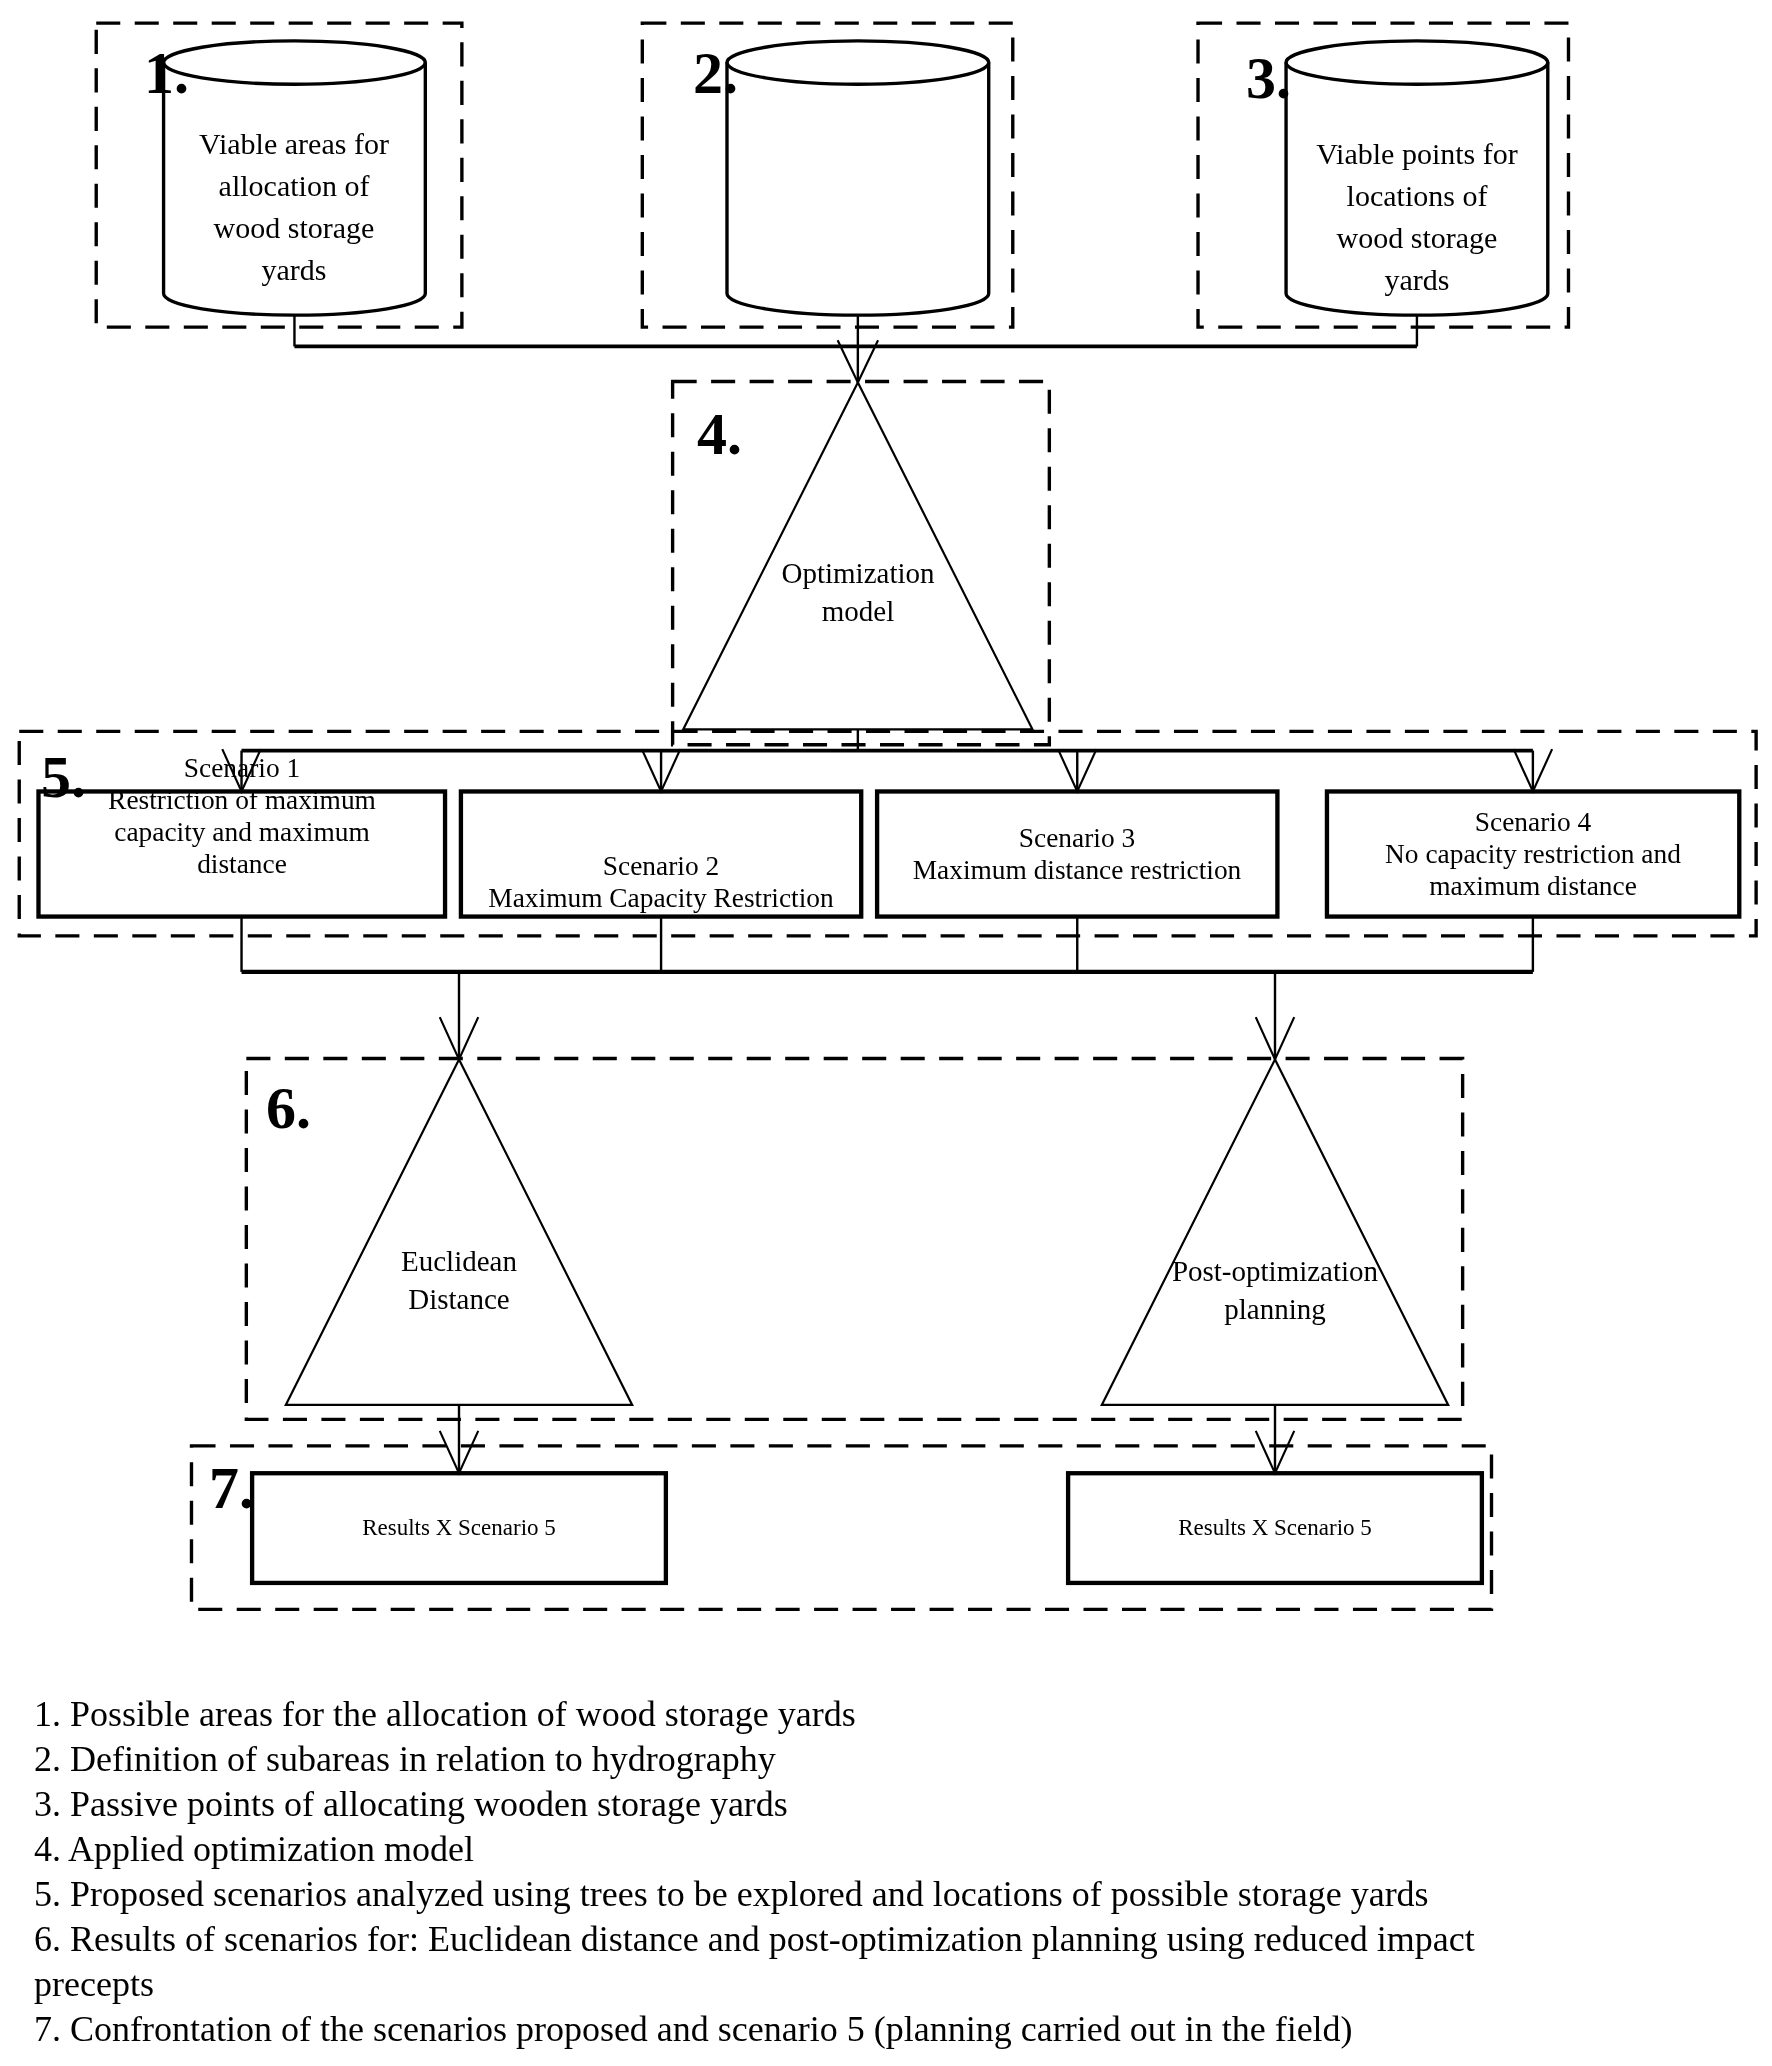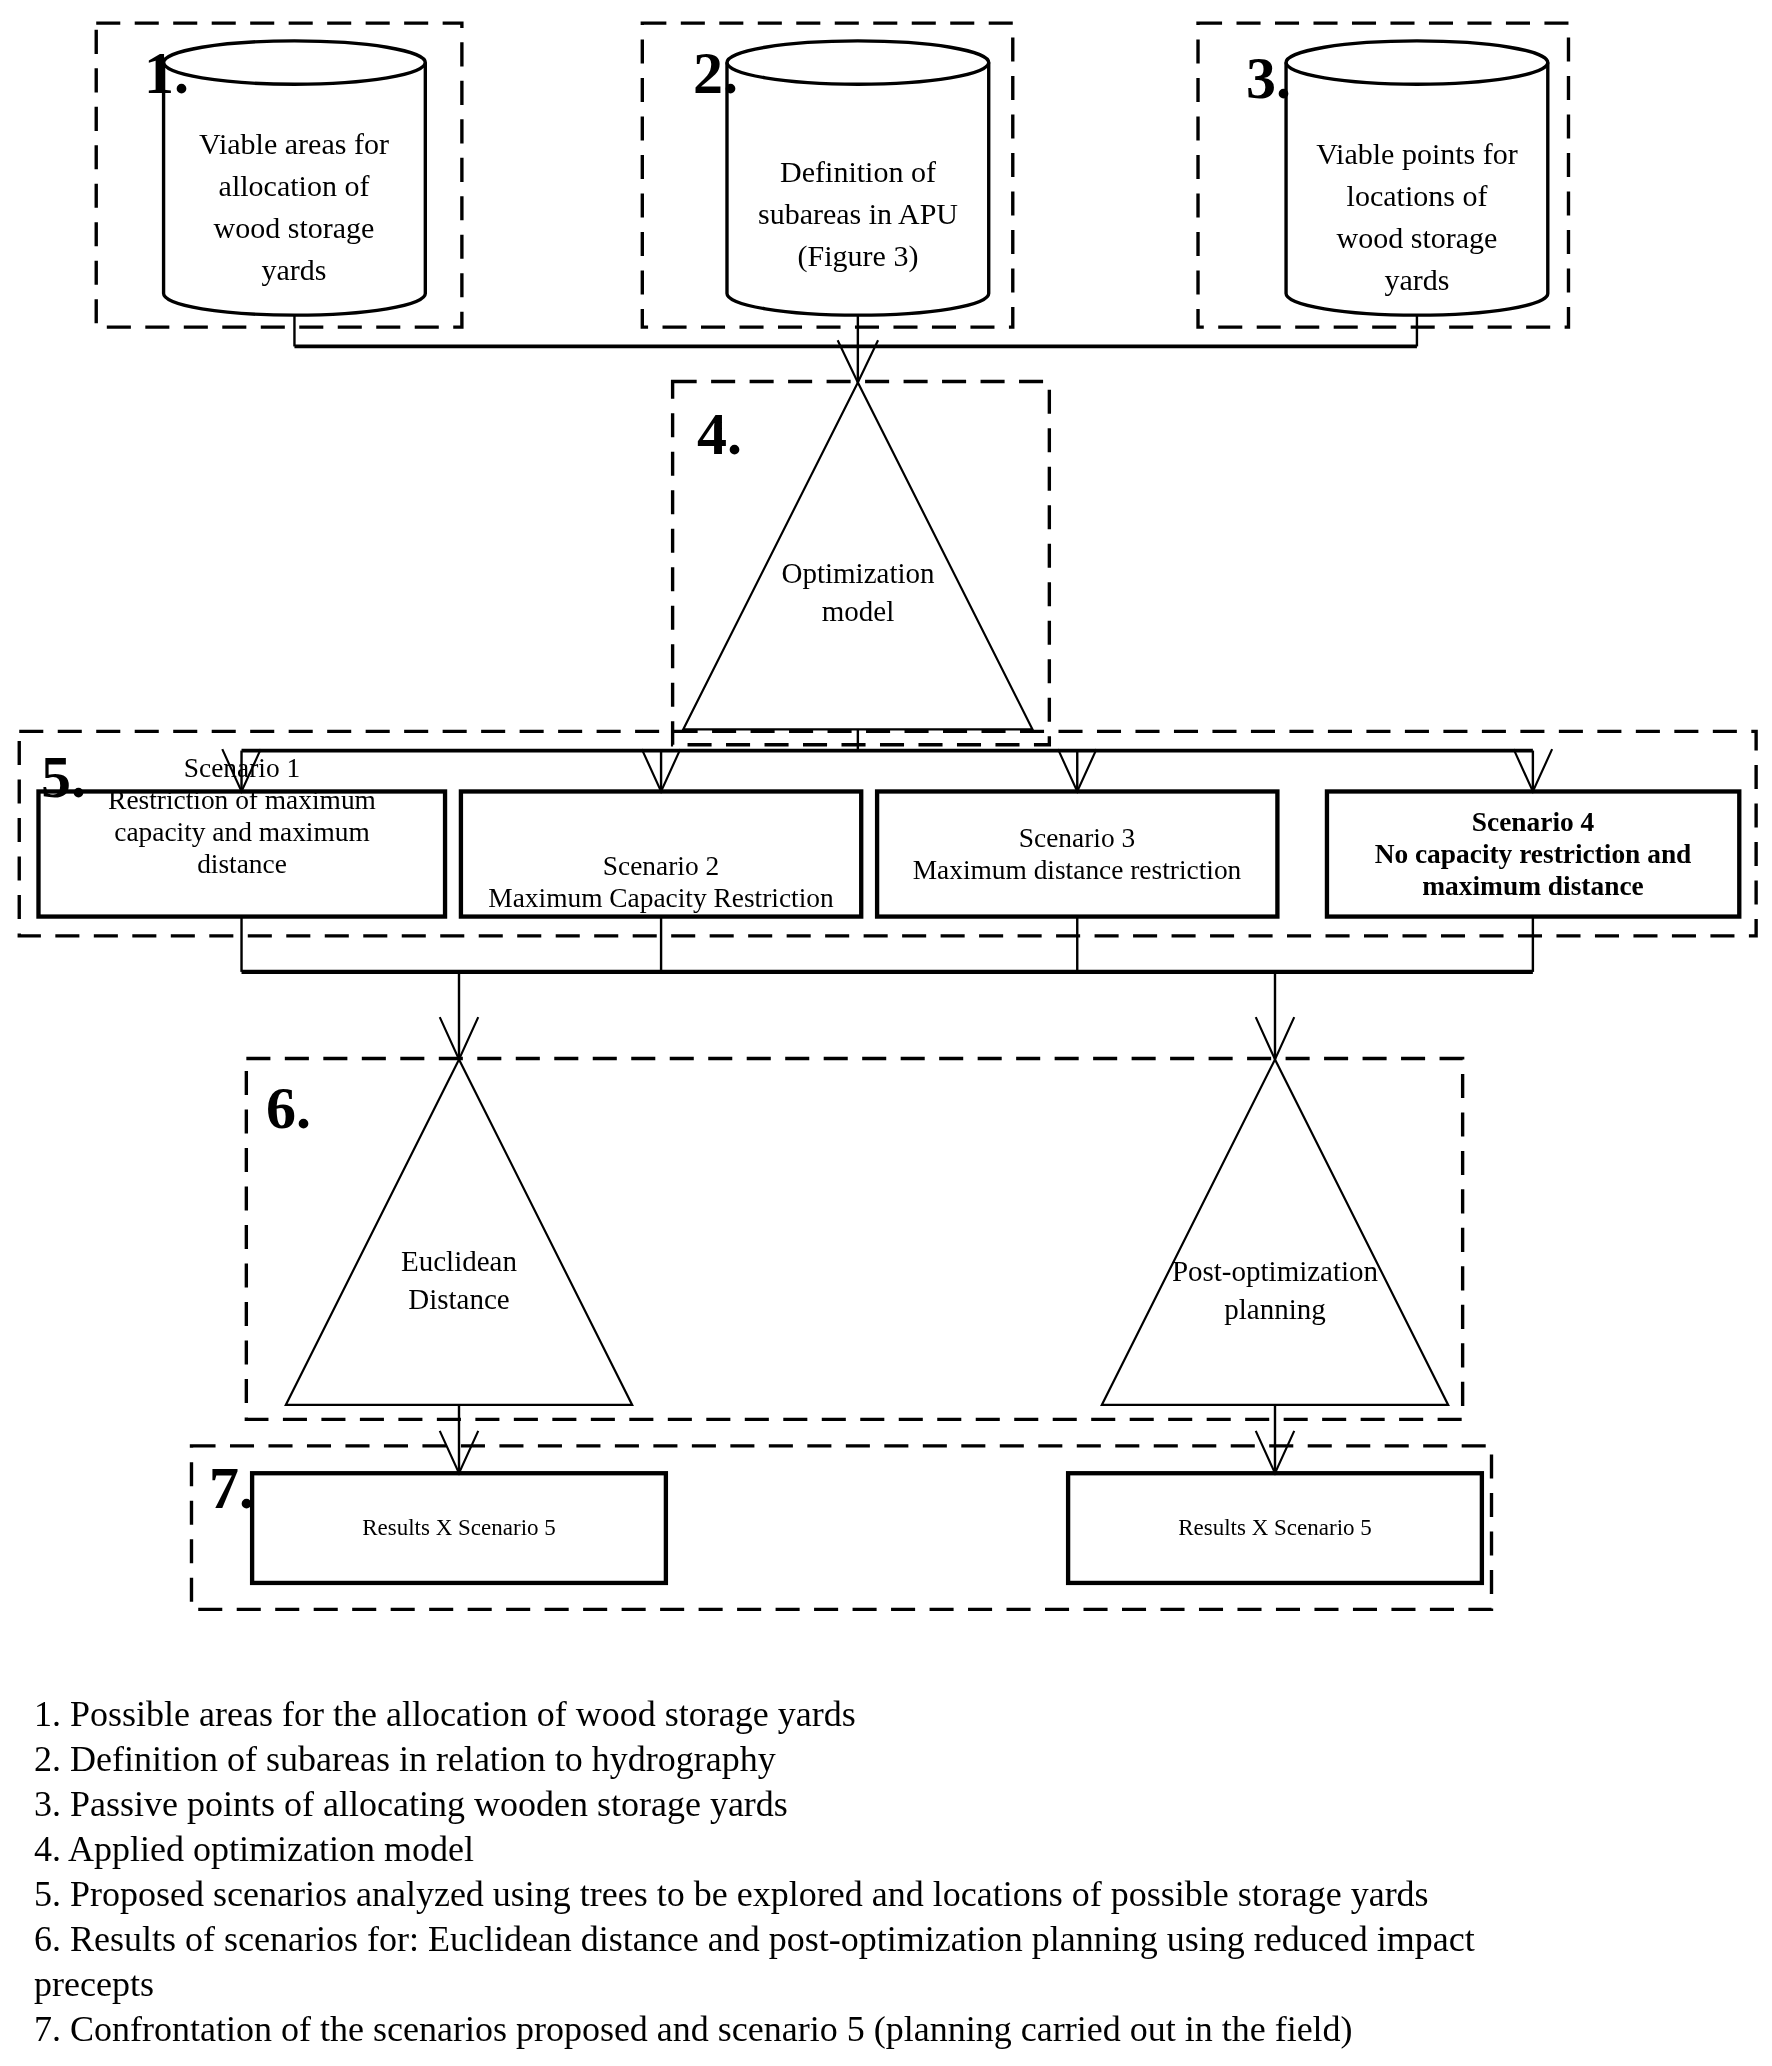--- a/index.html
+++ b/index.html
@@ -132,38 +132,35 @@
   <div class="num-badge" style="left:1246px;top:48px;">3.</div>
   <div class="num-badge" style="left:697px;top:404px;">4.</div>
   <div class="num-badge" style="left:41px;top:747px;">5.</div>
   <div class="num-badge" style="left:266px;top:1078px;">6.</div>
   <div class="num-badge" style="left:209px;top:1458px;">7.</div>
 
   <div class="node-label cyl-label" style="left:294px;top:207px;">Viable areas for
 allocation of
 wood storage
 yards</div>
-  <div class="node-label cyl-label" style="left:858px;top:214px;">Definition of
-subareas in APU
-(Figure 3)</div>
   <div class="node-label cyl-label" style="left:1417px;top:217px;">Viable points for
 locations of
 wood storage
 yards</div>
   <div class="node-label tri-label" style="left:858px;top:592px;">Optimization
 model</div>
   <div class="node-label scen-label" style="left:242px;top:816px;">Scenario 1
 Restriction of maximum
 capacity and maximum
 distance</div>
   <div class="node-label scen-label" style="left:661px;top:882px;">Scenario 2
 Maximum Capacity Restriction</div>
   <div class="node-label scen-label" style="left:1077px;top:854px;">Scenario 3
 Maximum distance restriction</div>
-  <div class="node-label scen-label" style="left:1533px;top:854px;font-weight:bold;">Scenario 4
+  <div class="node-label scen-label" style="left:1533px;top:854px;">Scenario 4
 No capacity restriction and
 maximum distance</div>
   <div class="node-label tri-label" style="left:459px;top:1280px;">Euclidean
 Distance</div>
   <div class="node-label tri-label" style="left:1275px;top:1290px;">Post-optimization
 planning</div>
   <div class="node-label res-label" style="left:459px;top:1528px;">Results X Scenario 5</div>
   <div class="node-label res-label" style="left:1275px;top:1528px;">Results X Scenario 5</div>
 
   <div id="legend">

